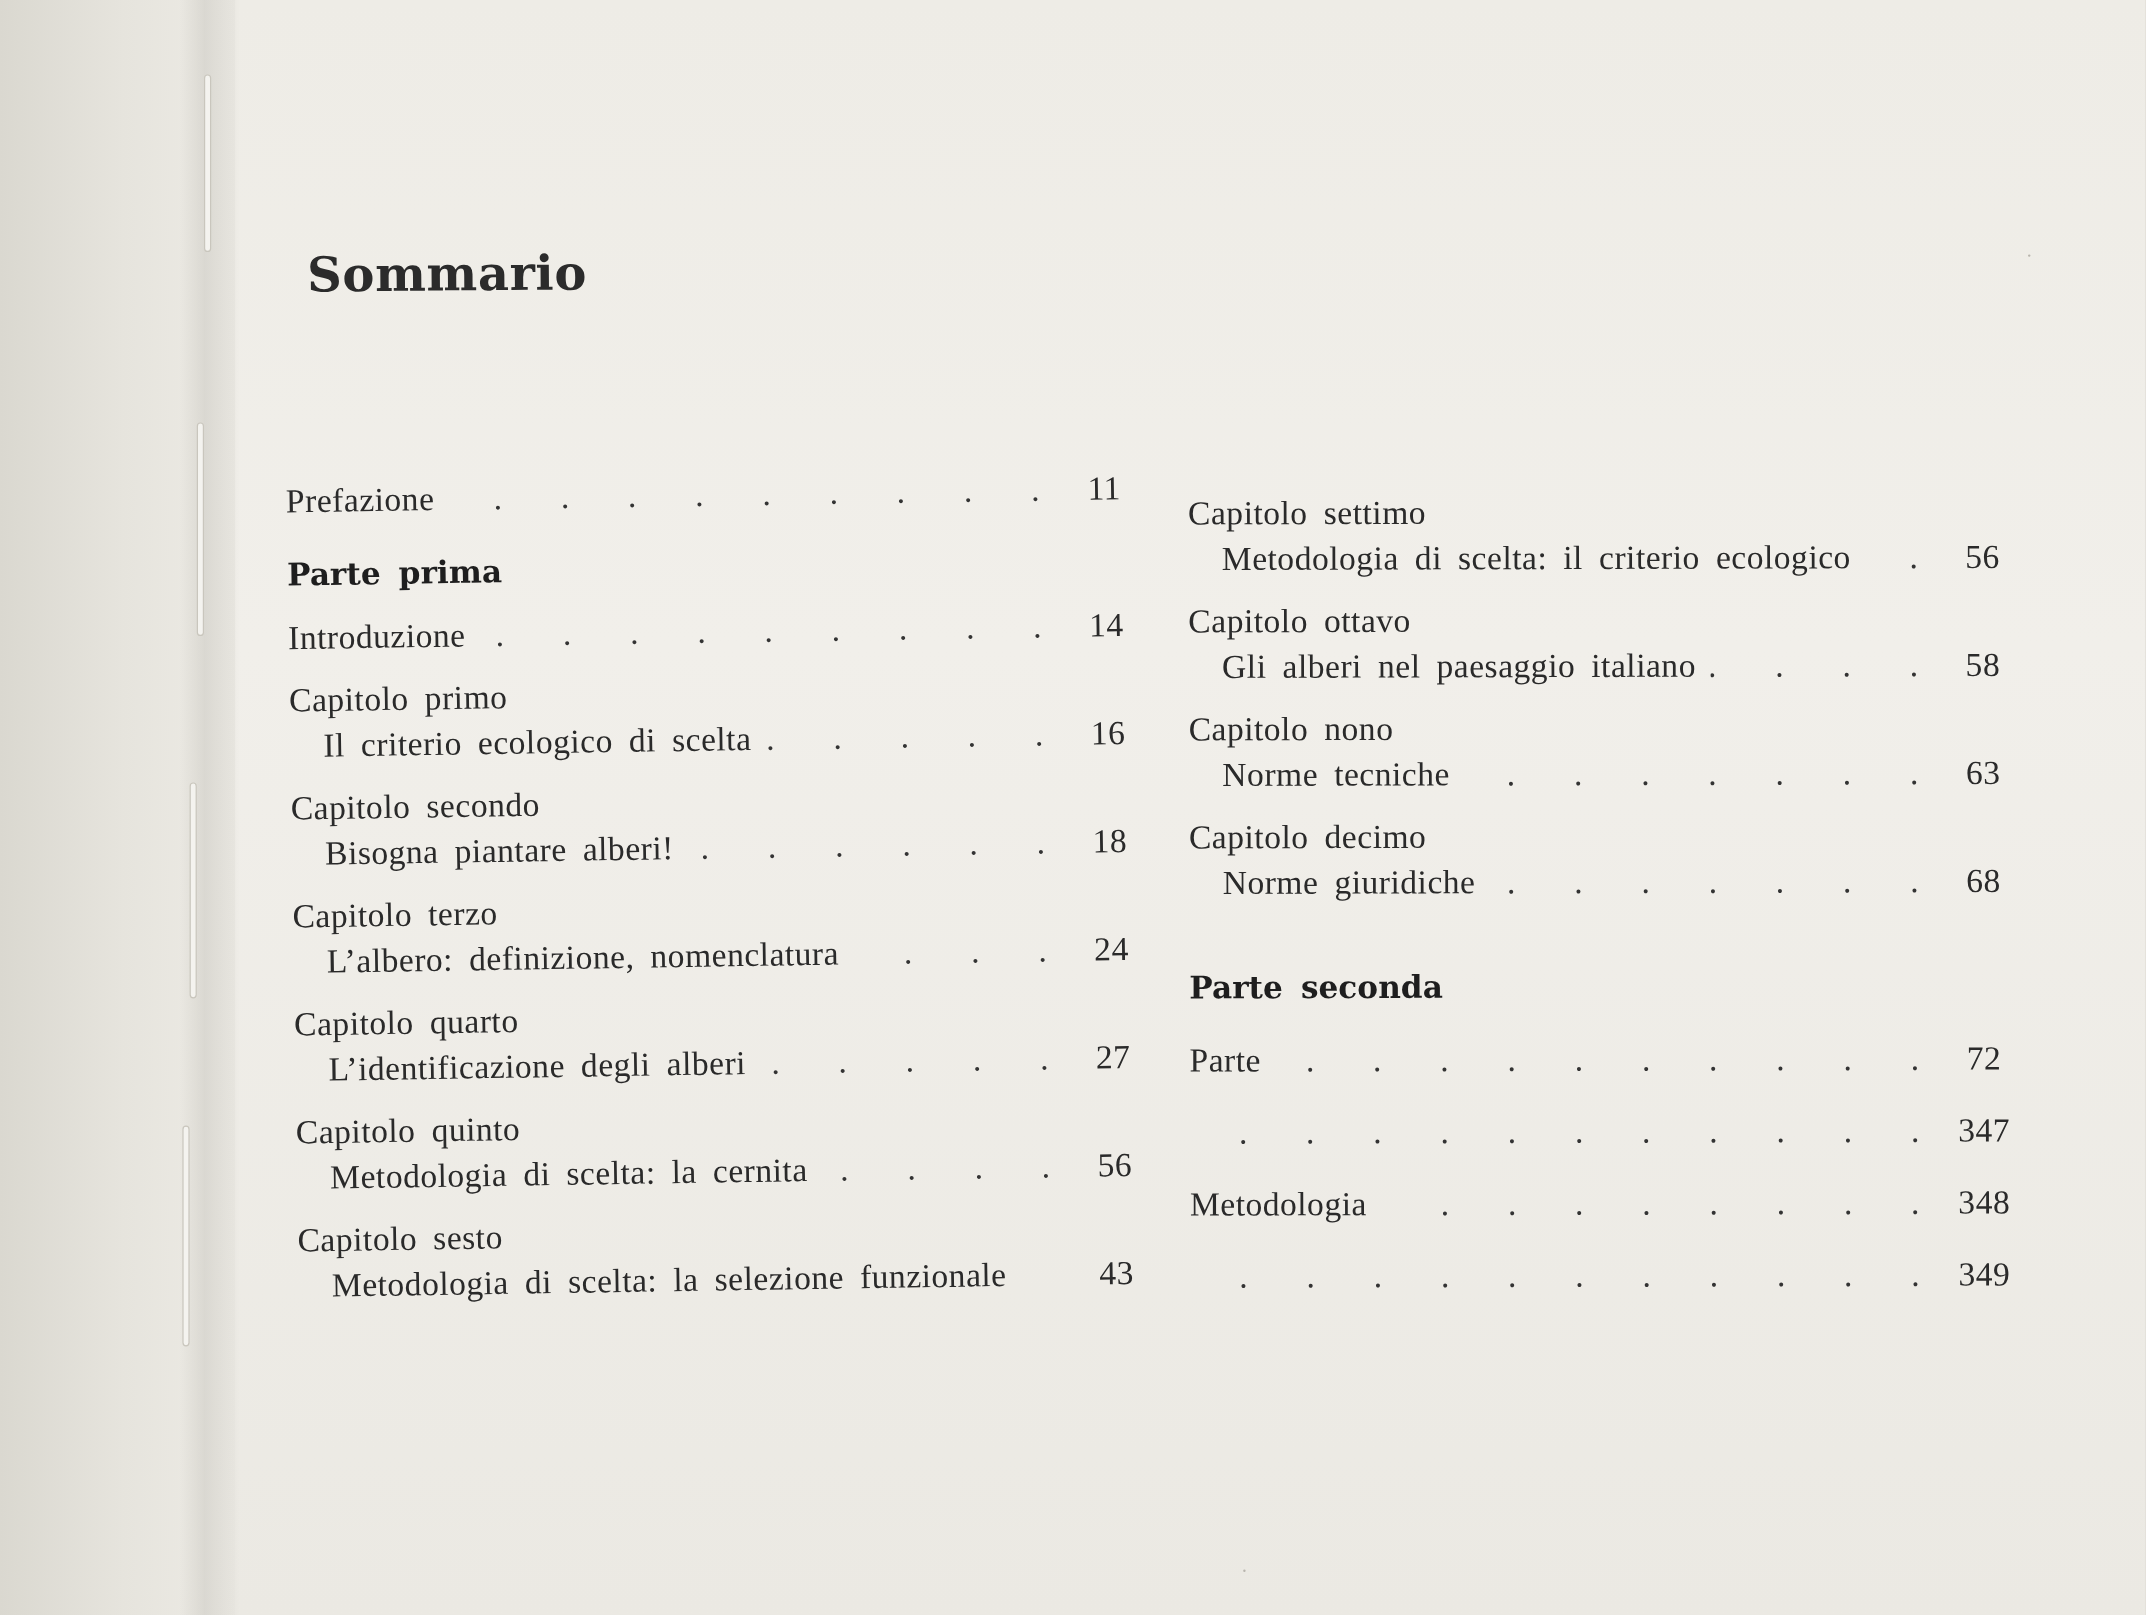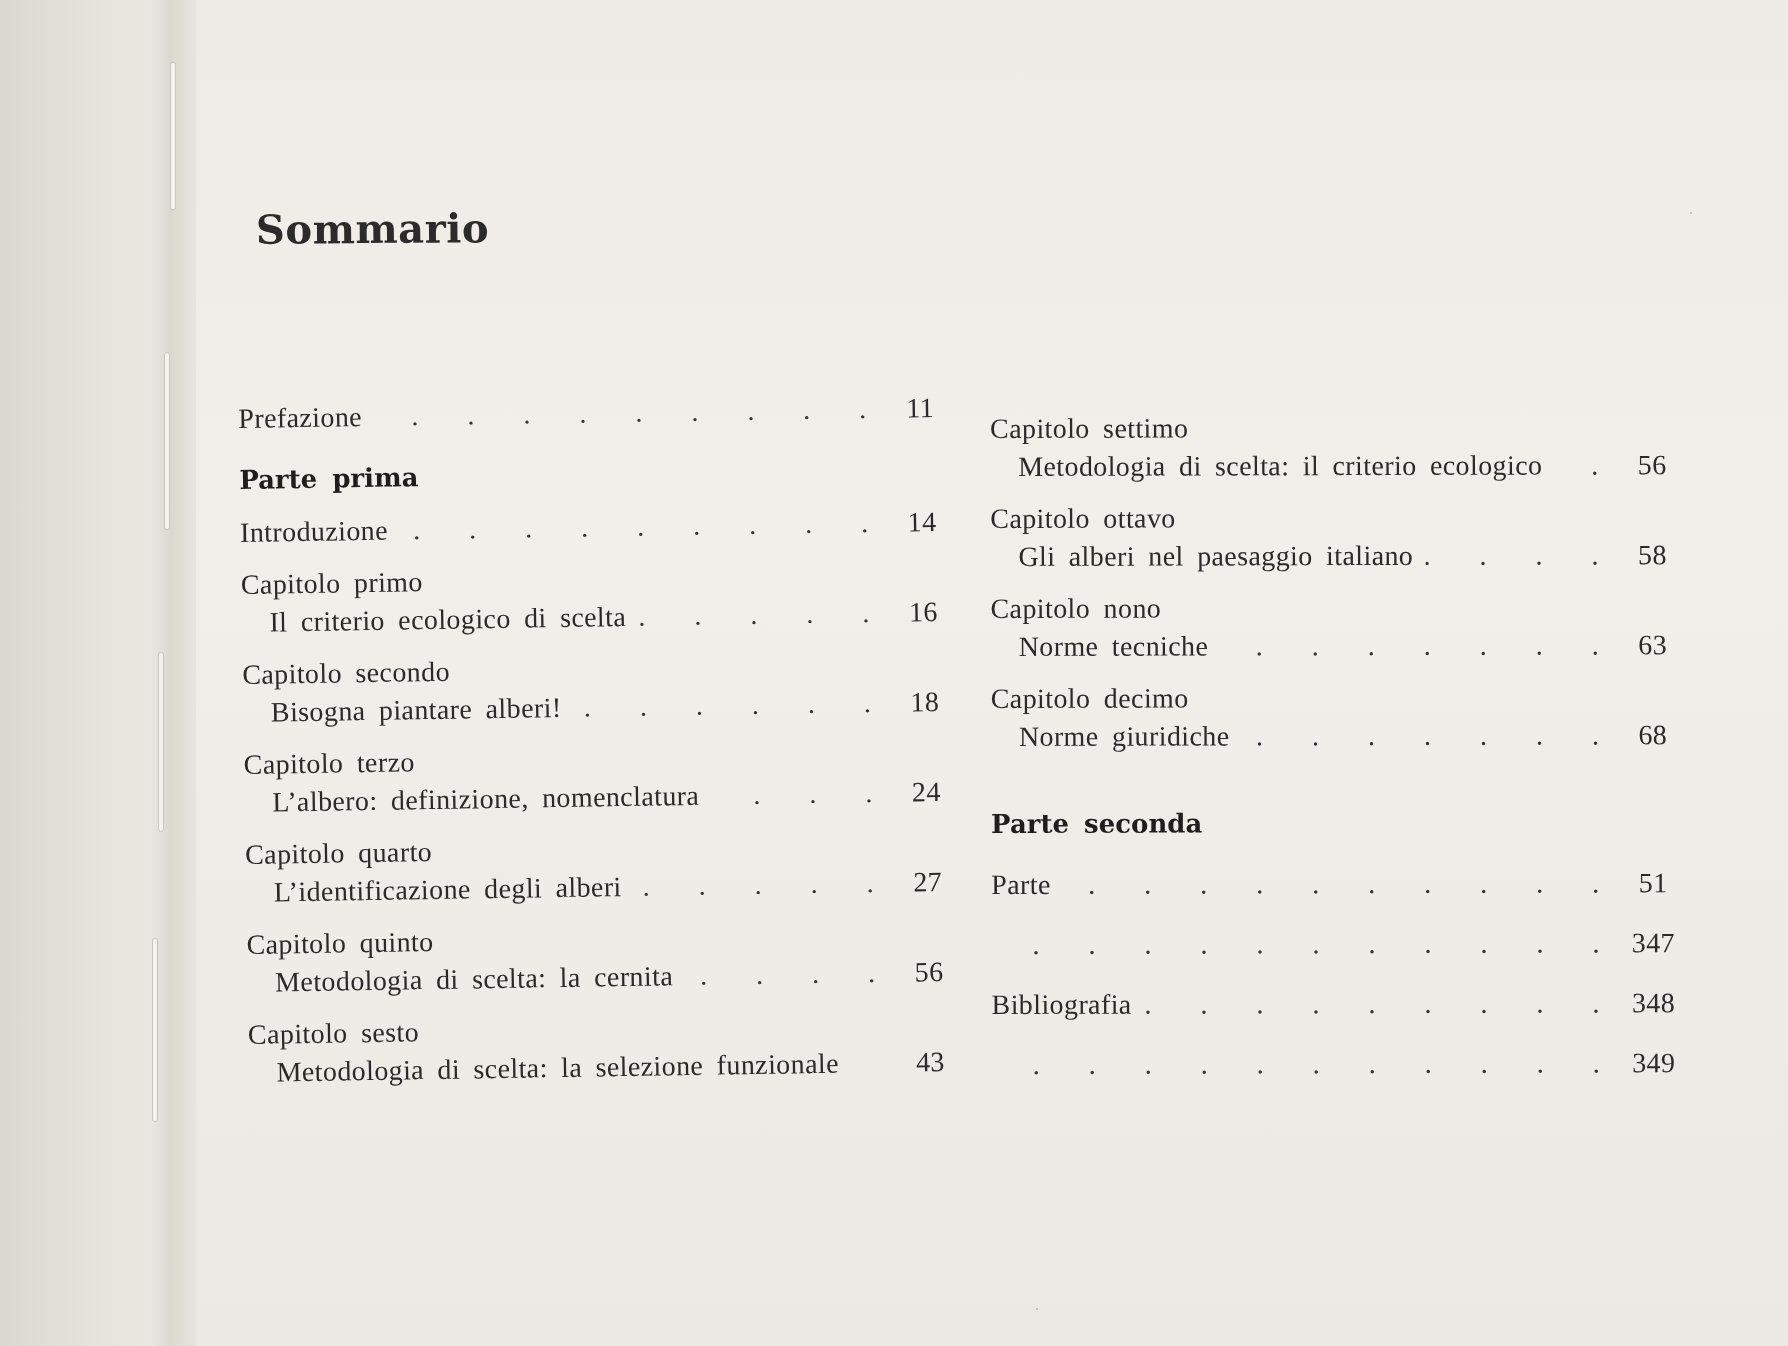--- a/index.html
+++ b/index.html
@@ -251,36 +251,36 @@
       </div>
     </div>
     <div class="gap-l"></div>
     <div class="part-heading">Parte seconda</div>
     <div class="gap-s"></div>
 
     <div class="entry">
       <div class="row">
         <span class="label">Parte</span>
         <span class="dots">. . . . . . . . . . . . . . . . . . . . . . . . . . . . . . . . . . . . . . . . . . . .</span>
-        <span class="page">51</span>
+        <span class="page">72</span>
       </div>
     </div>
     <div class="gap-s"></div>
 
     <div class="entry">
       <div class="row">
         <span class="dots">. . . . . . . . . . . . . . . . . . . . . . . . . . . . . . . . . . . . . . . . . . . .</span>
         <span class="page">347</span>
       </div>
     </div>
     <div class="gap-s"></div>
 
     <div class="entry">
       <div class="row">
-        <span class="label">Bibliografia</span>
+        <span class="label">Metodologia</span>
         <span class="dots">. . . . . . . . . . . . . . . . . . . . . . . . . . . . . . . . . . . . . . . . . . . .</span>
         <span class="page">348</span>
       </div>
     </div>
     <div class="gap-s"></div>
 
     <div class="entry">
       <div class="row">
         <span class="dots">. . . . . . . . . . . . . . . . . . . . . . . . . . . . . . . . . . . . . . . . . . . .</span>
         <span class="page">349</span>

